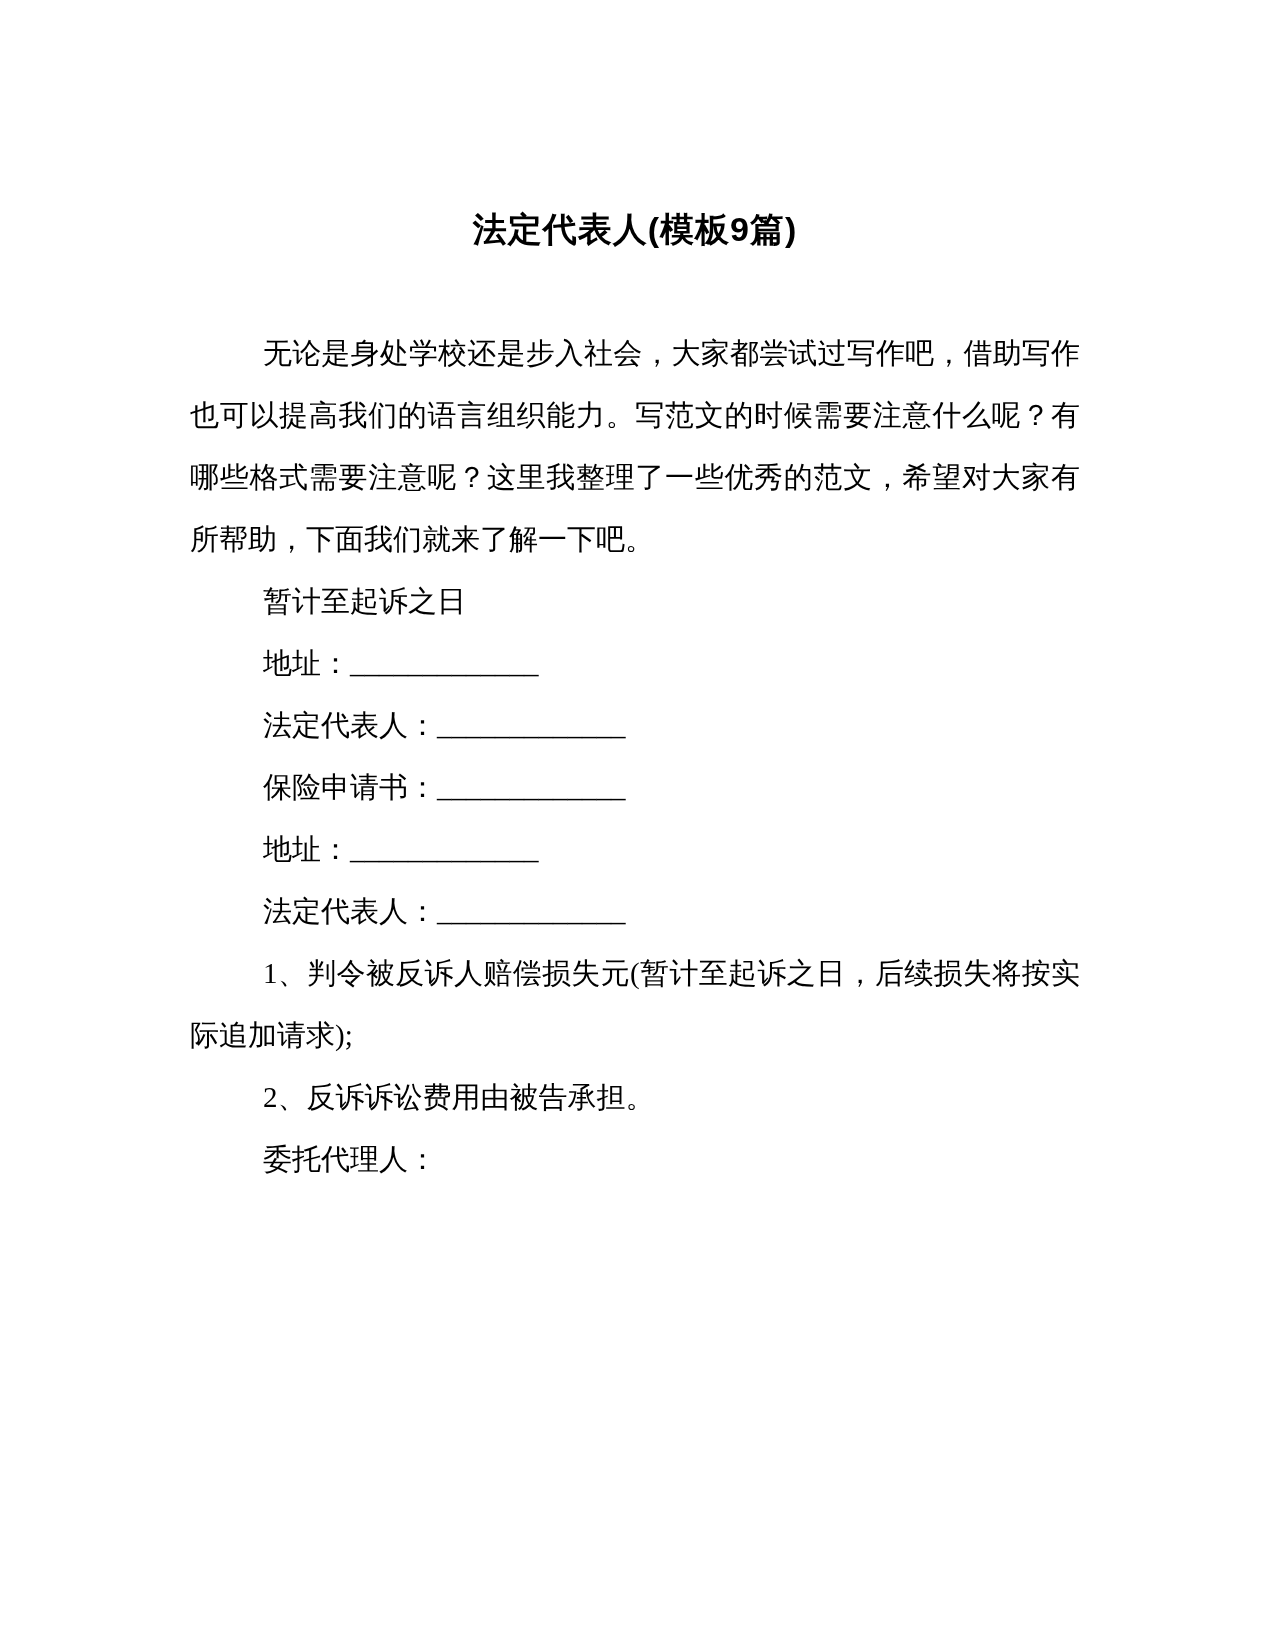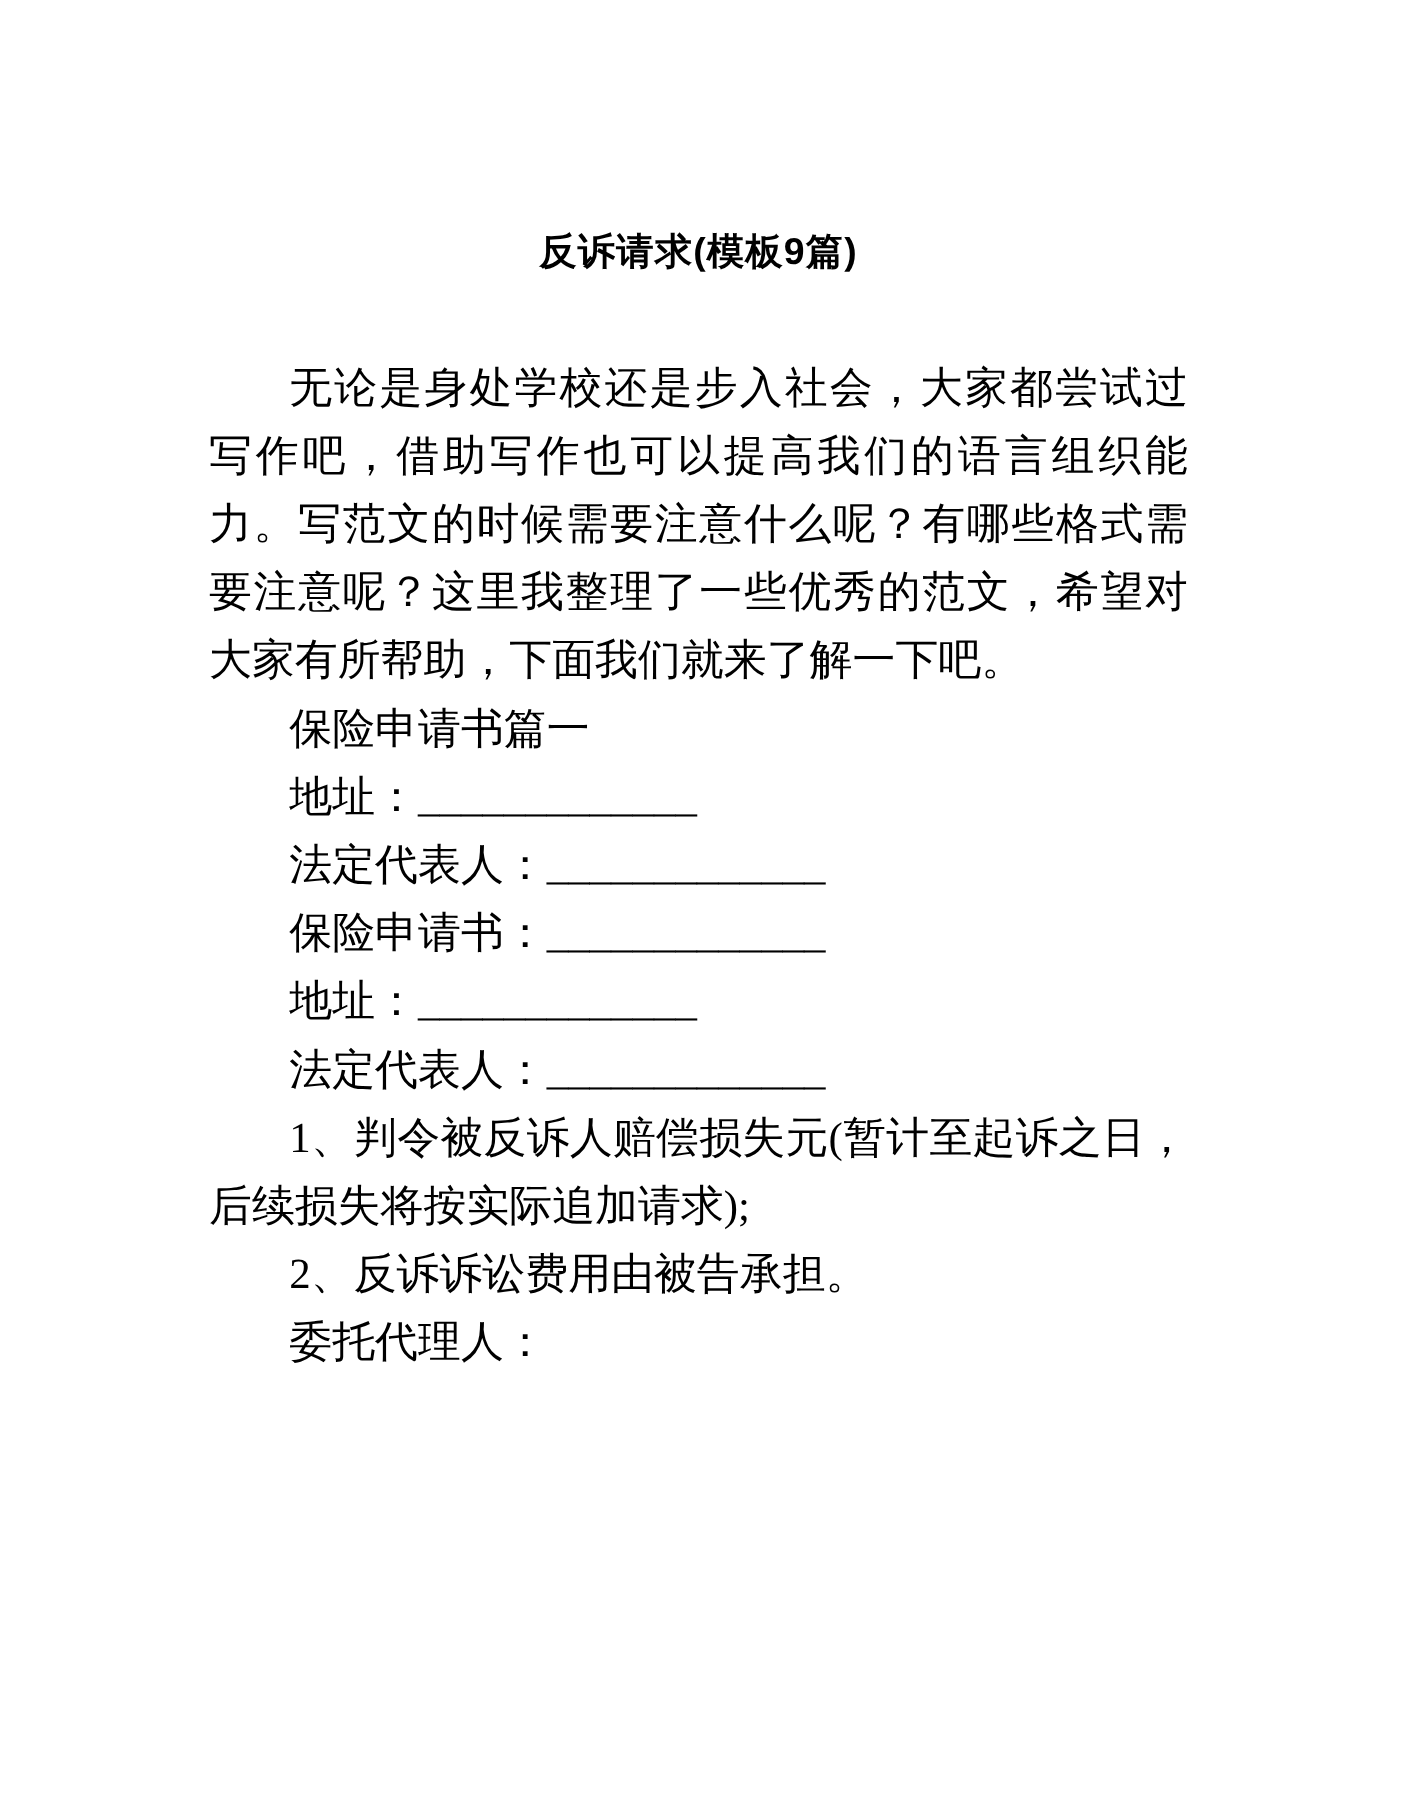--- a/index.html
+++ b/index.html
@@ -26,39 +26,39 @@
     padding-top: 206px;
     font-size: 34px;
     line-height: 46px;
     font-weight: 600;
     letter-spacing: 1px;
     text-align: center;
     font-family: "Liberation Sans", "DejaVu Sans", sans-serif;
   }
   .para {
     margin: 0;
-    font-size: 39px;
+    font-size: 29px;
     line-height: 62px;
     text-align: justify;
     text-indent: 73px;
     word-break: break-all;
   }
   .para.first-after-title {
     margin-top: 70px;
   }
 </style>
 </head>
 <body>
 
 <div class="page">
-  <h1 class="doc-title">反诉请求(模板9篇)</h1>
+  <h1 class="doc-title">法定代表人(模板9篇)</h1>
 
   <p class="para first-after-title">无论是身处学校还是步入社会，大家都尝试过写作吧，借助写作也可以提高我们的语言组织能力。写范文的时候需要注意什么呢？有哪些格式需要注意呢？这里我整理了一些优秀的范文，希望对大家有所帮助，下面我们就来了解一下吧。</p>
 
-  <p class="para">保险申请书篇一</p>
+  <p class="para">暂计至起诉之日</p>
 
   <p class="para">地址：_____________</p>
 
   <p class="para">法定代表人：_____________</p>
 
   <p class="para">保险申请书：_____________</p>
 
 
   <p class="para">地址：_____________</p>
 

